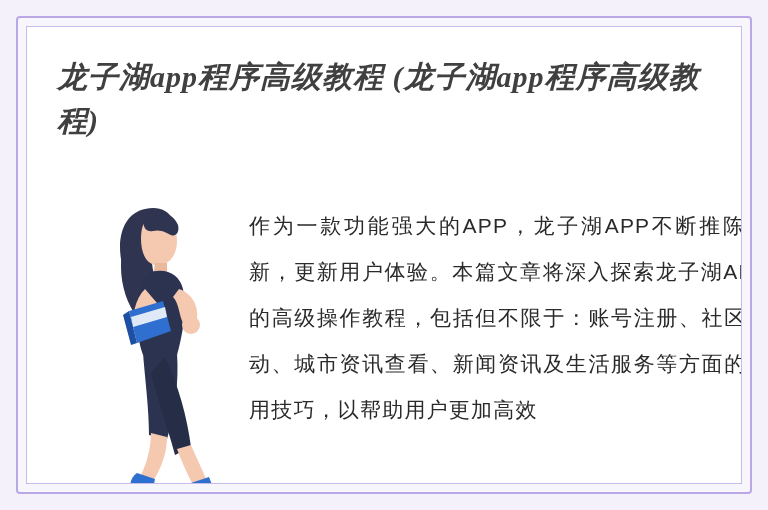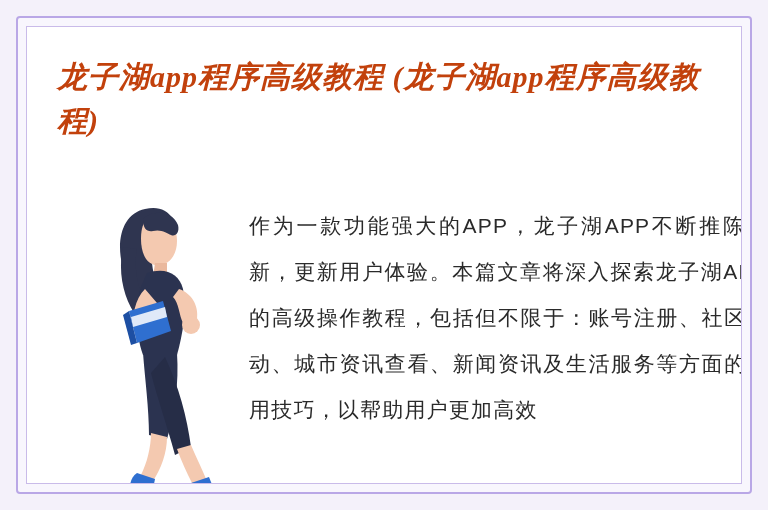--- a/index.html
+++ b/index.html
@@ -46,21 +46,21 @@
   .title {
     position: absolute;
     left: 30px;
     top: 28px;
     width: 660px;
     font-family: "Liberation Serif", serif;
     font-weight: bold;
     font-style: italic;
     font-size: 30px;
     line-height: 44px;
-    color: #c2410c;
+    color: #404040;
     letter-spacing: 1px;
   }
   .illustration {
     position: absolute;
     left: 60px;
     top: 170px;
     width: 150px;
     height: 310px;
   }
   .body-text {

